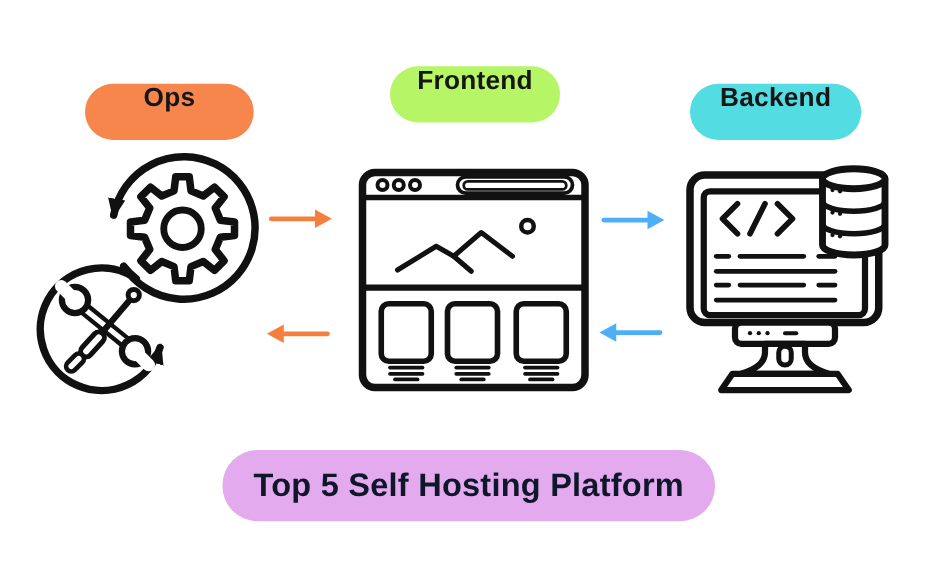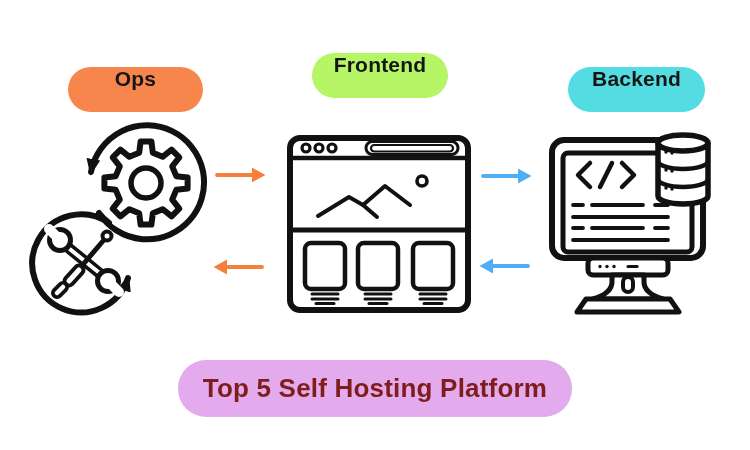--- a/index.html
+++ b/index.html
@@ -9,26 +9,26 @@
   }
   .pill{
     position:absolute;height:45px;border-radius:23px;
     display:flex;align-items:flex-start;justify-content:center;
   }
   .pill span{
     font-weight:800;font-size:21px;color:#161616;letter-spacing:.2px;
   }
   #pill-ops{left:68px;top:67px;width:135px;}
   #pill-frontend{left:312px;top:53px;width:136px;}
-  #pill-backend{left:568px;top:67px;width:137px;}
+  #pill-backend{left:552px;top:67px;width:137px;}
   #title-badge{
     position:absolute;left:178px;top:360px;width:394px;height:57px;border-radius:28px;
     display:flex;align-items:center;justify-content:center;
   }
-  #title-badge span{font-weight:800;font-size:26px;color:#7f1d1d;letter-spacing:.2px;}
+  #title-badge span{font-weight:800;font-size:26px;color:#0f172a;letter-spacing:.2px;}
   svg.icon{position:absolute;}
   #svg-ops{left:25px;top:118px;}
   #svg-frontend{left:285px;top:132px;}
   #svg-backend{left:543px;top:126px;}
   #svg-arrows{left:0;top:0;pointer-events:none;}
   .ln{stroke:#111;fill:none;stroke-linecap:round;stroke-linejoin:round;}
   .fw{fill:#fff;stroke:#111;stroke-linejoin:round;}
   .wl{stroke:#fff;fill:none;stroke-linecap:round;}
 </style>
 </head>

